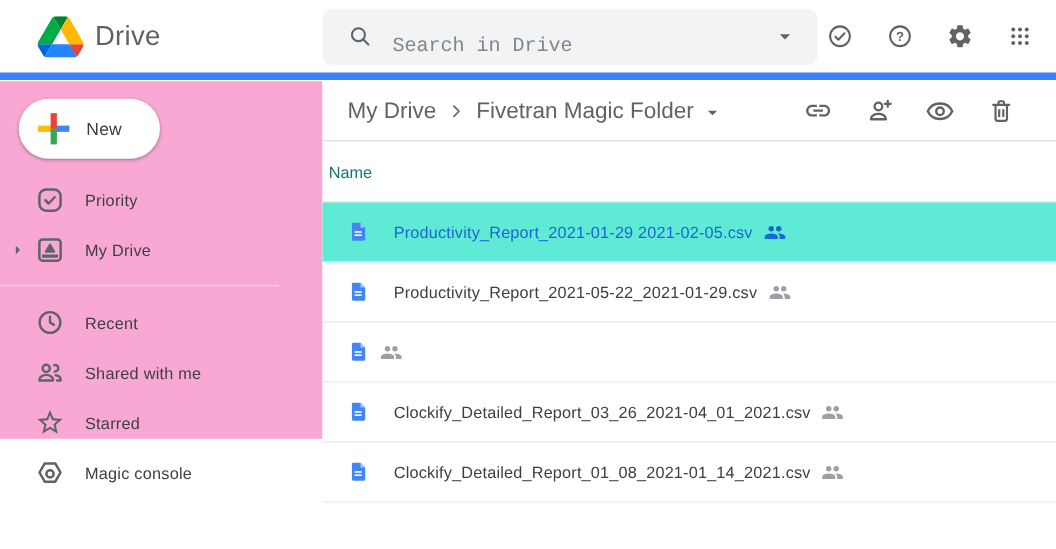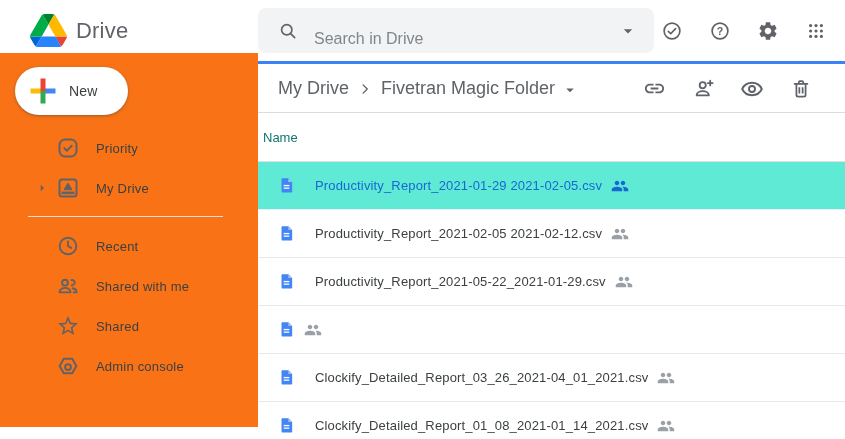--- a/index.html
+++ b/index.html
@@ -1,44 +1,44 @@
 <!DOCTYPE html>
 <html><head>
 <meta charset="utf-8">
 <style>
   * { margin:0; padding:0; box-sizing:border-box; }
   body { font-family:"Liberation Sans","DejaVu Sans",sans-serif; background:#fff; }
   .screen { position:relative; width:845px; height:439px; background:#fff; overflow:hidden; }
 
   
   .topbar { position:absolute; top:0; left:0; width:845px; height:64px;
-            border-bottom:3px solid #3b82f6; display:flex; align-items:center; background:#fff; }
+            border-bottom:6px solid #3b82f6; display:flex; align-items:center; background:#fff; }
   .logo-block { display:flex; align-items:center; padding-left:30px; width:258px; flex:0 0 258px; }
   .logo-block svg { width:37px; height:33px; }
   .app-name { font-size:22px; color:#5f6368; margin-left:9px; letter-spacing:.2px; }
 
   .searchbar { flex:0 0 396px; height:45px; background:#f1f3f4; border-radius:8px;
                display:flex; align-items:center; padding:0 16px 0 20px; }
   .searchbar input { flex:1; border:none; outline:none; background:transparent;
                      font-size:16px; color:#3c4043; margin-left:16px;
-                     font-family:Liberation Sans, sans-serif;margin-top:16px; }
+                     font-family:Liberation Mono, monospace;margin-top:16px; }
   .searchbar input::placeholder { color:#80868b; opacity:1; }
 
   .topbar-right { display:flex; align-items:center; gap:24px; margin-left:auto; padding-right:17px; }
   .icon-btn { width:24px; height:24px; display:flex; align-items:center; justify-content:center; cursor:pointer; }
 
   
-  .sidebar { position:absolute; top:53px; left:0; width:258px; height:374px; background:#f97316; }
+  .sidebar { position:absolute; top:65px; left:0; width:258px; height:286px; background:#f9a8d4; }
   .new-btn { margin:14px 0 0 15px; width:113px; height:48px; background:#fff; border-radius:24px;
              box-shadow:0 1px 2px 0 rgba(60,64,67,.30), 0 1px 3px 1px rgba(60,64,67,.15);
              display:flex; align-items:center; padding-left:13px; cursor:pointer; }
   .new-btn svg { width:30px; height:30px; }
   .new-label { font-size:14px; color:#3c4043; font-weight:500; margin-left:11px; letter-spacing:.2px; }
 
-  .nav { margin-top:13px;margin-left:28px; }
+  .nav { margin-top:13px; }
   .nav-item { height:40px; display:flex; align-items:center; cursor:pointer; }
   .caret-cell { width:28px; display:flex; justify-content:center; align-items:center; }
   .caret-cell svg { width:16px; height:16px; }
   .nav-ic { width:24px; height:24px; flex:0 0 24px; }
   .nav-label { margin-left:16px; font-size:13px; font-weight:500; color:#3c4043; letter-spacing:.2px; }
   .side-divider { border:none; border-top:1px solid #e0e0e0; margin:8px 35px 9px 0; }
 
   
   .content { position:absolute; top:65px; left:258px; width:587px; height:374px; background:#fff; }
   .crumb-row { height:48px; border-bottom:1px solid #dadce0; display:flex; align-items:center;
@@ -187,30 +187,30 @@
           </g>
         </svg>
         <span class="nav-label">Shared with me</span>
       </div>
 
       <div class="nav-item">
         <span class="caret-cell"></span>
         <svg class="nav-ic" viewBox="0 0 24 24">
           <path d="M22 9.24l-7.19-.62L12 2 9.19 8.63 2 9.24l5.46 4.73L5.82 21 12 17.27 18.18 21l-1.63-7.03L22 9.24zM12 15.4l-3.76 2.27 1-4.28-3.32-2.88 4.38-.38L12 6.1l1.71 4.04 4.38.38-3.32 2.88 1 4.28L12 15.4z" fill="#5f6368"></path>
         </svg>
-        <span class="nav-label">Shared</span>
+        <span class="nav-label">Starred</span>
       </div>
 
       <div class="nav-item">
         <span class="caret-cell"></span>
         <svg class="nav-ic" viewBox="0 0 24 24">
           <path d="M3.6 12 7.8 4.7h8.4L20.4 12l-4.2 7.3H7.8z" fill="none" stroke="#5f6368" stroke-width="2" stroke-linejoin="round"></path>
           <circle cx="12" cy="13.1" r="2.9" fill="none" stroke="#5f6368" stroke-width="2"></circle>
         </svg>
-        <span class="nav-label">Admin console</span>
+        <span class="nav-label">Magic console</span>
       </div>
 
     </nav>
   </aside>
 
   <main class="content">
 
     <div class="crumb-row">
       <div class="crumb">
         <span class="crumb-link">My Drive</span>
@@ -271,32 +271,20 @@
           <path d="M14.6 1.6 20 7h-5.4z" fill="#a1c2fa"></path>
           <rect x="8" y="11.2" width="8" height="1.8" fill="#fff"></rect>
             <rect x="8" y="14.8" width="8" height="1.8" fill="#fff"></rect>
         </svg>
         <span class="fname">Productivity_Report_2021-01-29 2021-02-05.csv</span>
         <svg class="shared-ic" viewBox="0 0 24 24">
           <path d="M16 11c1.66 0 2.99-1.34 2.99-3S17.66 5 16 5s-3 1.34-3 3 1.34 3 3 3zm-8 0c1.66 0 2.99-1.34 2.99-3S9.66 5 8 5 5 6.34 5 8s1.34 3 3 3zm0 2c-2.33 0-7 1.17-7 3.5V19h14v-2.5c0-2.33-4.67-3.5-7-3.5zm8 0c-.29 0-.62.02-.97.05 1.16.84 1.97 1.97 1.97 3.45V19h6v-2.5c0-2.33-4.67-3.5-7-3.5z"></path>
         </svg>
       </div>
 
-      <div class="file-row">
-        <svg class="doc-ic" viewBox="0 0 24 24">
-          <path d="M5 3.2C5 2.3 5.7 1.6 6.6 1.6h8L20 7v13.4c0 .9-.7 1.6-1.6 1.6H6.6c-.9 0-1.6-.7-1.6-1.6z" fill="#4285f4"></path>
-          <path d="M14.6 1.6 20 7h-5.4z" fill="#a1c2fa"></path>
-          <rect x="8" y="11.2" width="8" height="1.8" fill="#fff"></rect>
-            <rect x="8" y="14.8" width="8" height="1.8" fill="#fff"></rect>
-        </svg>
-        <span class="fname">Productivity_Report_2021-02-05 2021-02-12.csv</span>
-        <svg class="shared-ic" viewBox="0 0 24 24">
-          <path d="M16 11c1.66 0 2.99-1.34 2.99-3S17.66 5 16 5s-3 1.34-3 3 1.34 3 3 3zm-8 0c1.66 0 2.99-1.34 2.99-3S9.66 5 8 5 5 6.34 5 8s1.34 3 3 3zm0 2c-2.33 0-7 1.17-7 3.5V19h14v-2.5c0-2.33-4.67-3.5-7-3.5zm8 0c-.29 0-.62.02-.97.05 1.16.84 1.97 1.97 1.97 3.45V19h6v-2.5c0-2.33-4.67-3.5-7-3.5z"></path>
-        </svg>
-      </div>
 
       <div class="file-row">
         <svg class="doc-ic" viewBox="0 0 24 24">
           <path d="M5 3.2C5 2.3 5.7 1.6 6.6 1.6h8L20 7v13.4c0 .9-.7 1.6-1.6 1.6H6.6c-.9 0-1.6-.7-1.6-1.6z" fill="#4285f4"></path>
           <path d="M14.6 1.6 20 7h-5.4z" fill="#a1c2fa"></path>
           <rect x="8" y="11.2" width="8" height="1.8" fill="#fff"></rect>
             <rect x="8" y="14.8" width="8" height="1.8" fill="#fff"></rect>
         </svg>
         <span class="fname">Productivity_Report_2021-05-22_2021-01-29.csv</span>
         <svg class="shared-ic" viewBox="0 0 24 24">

